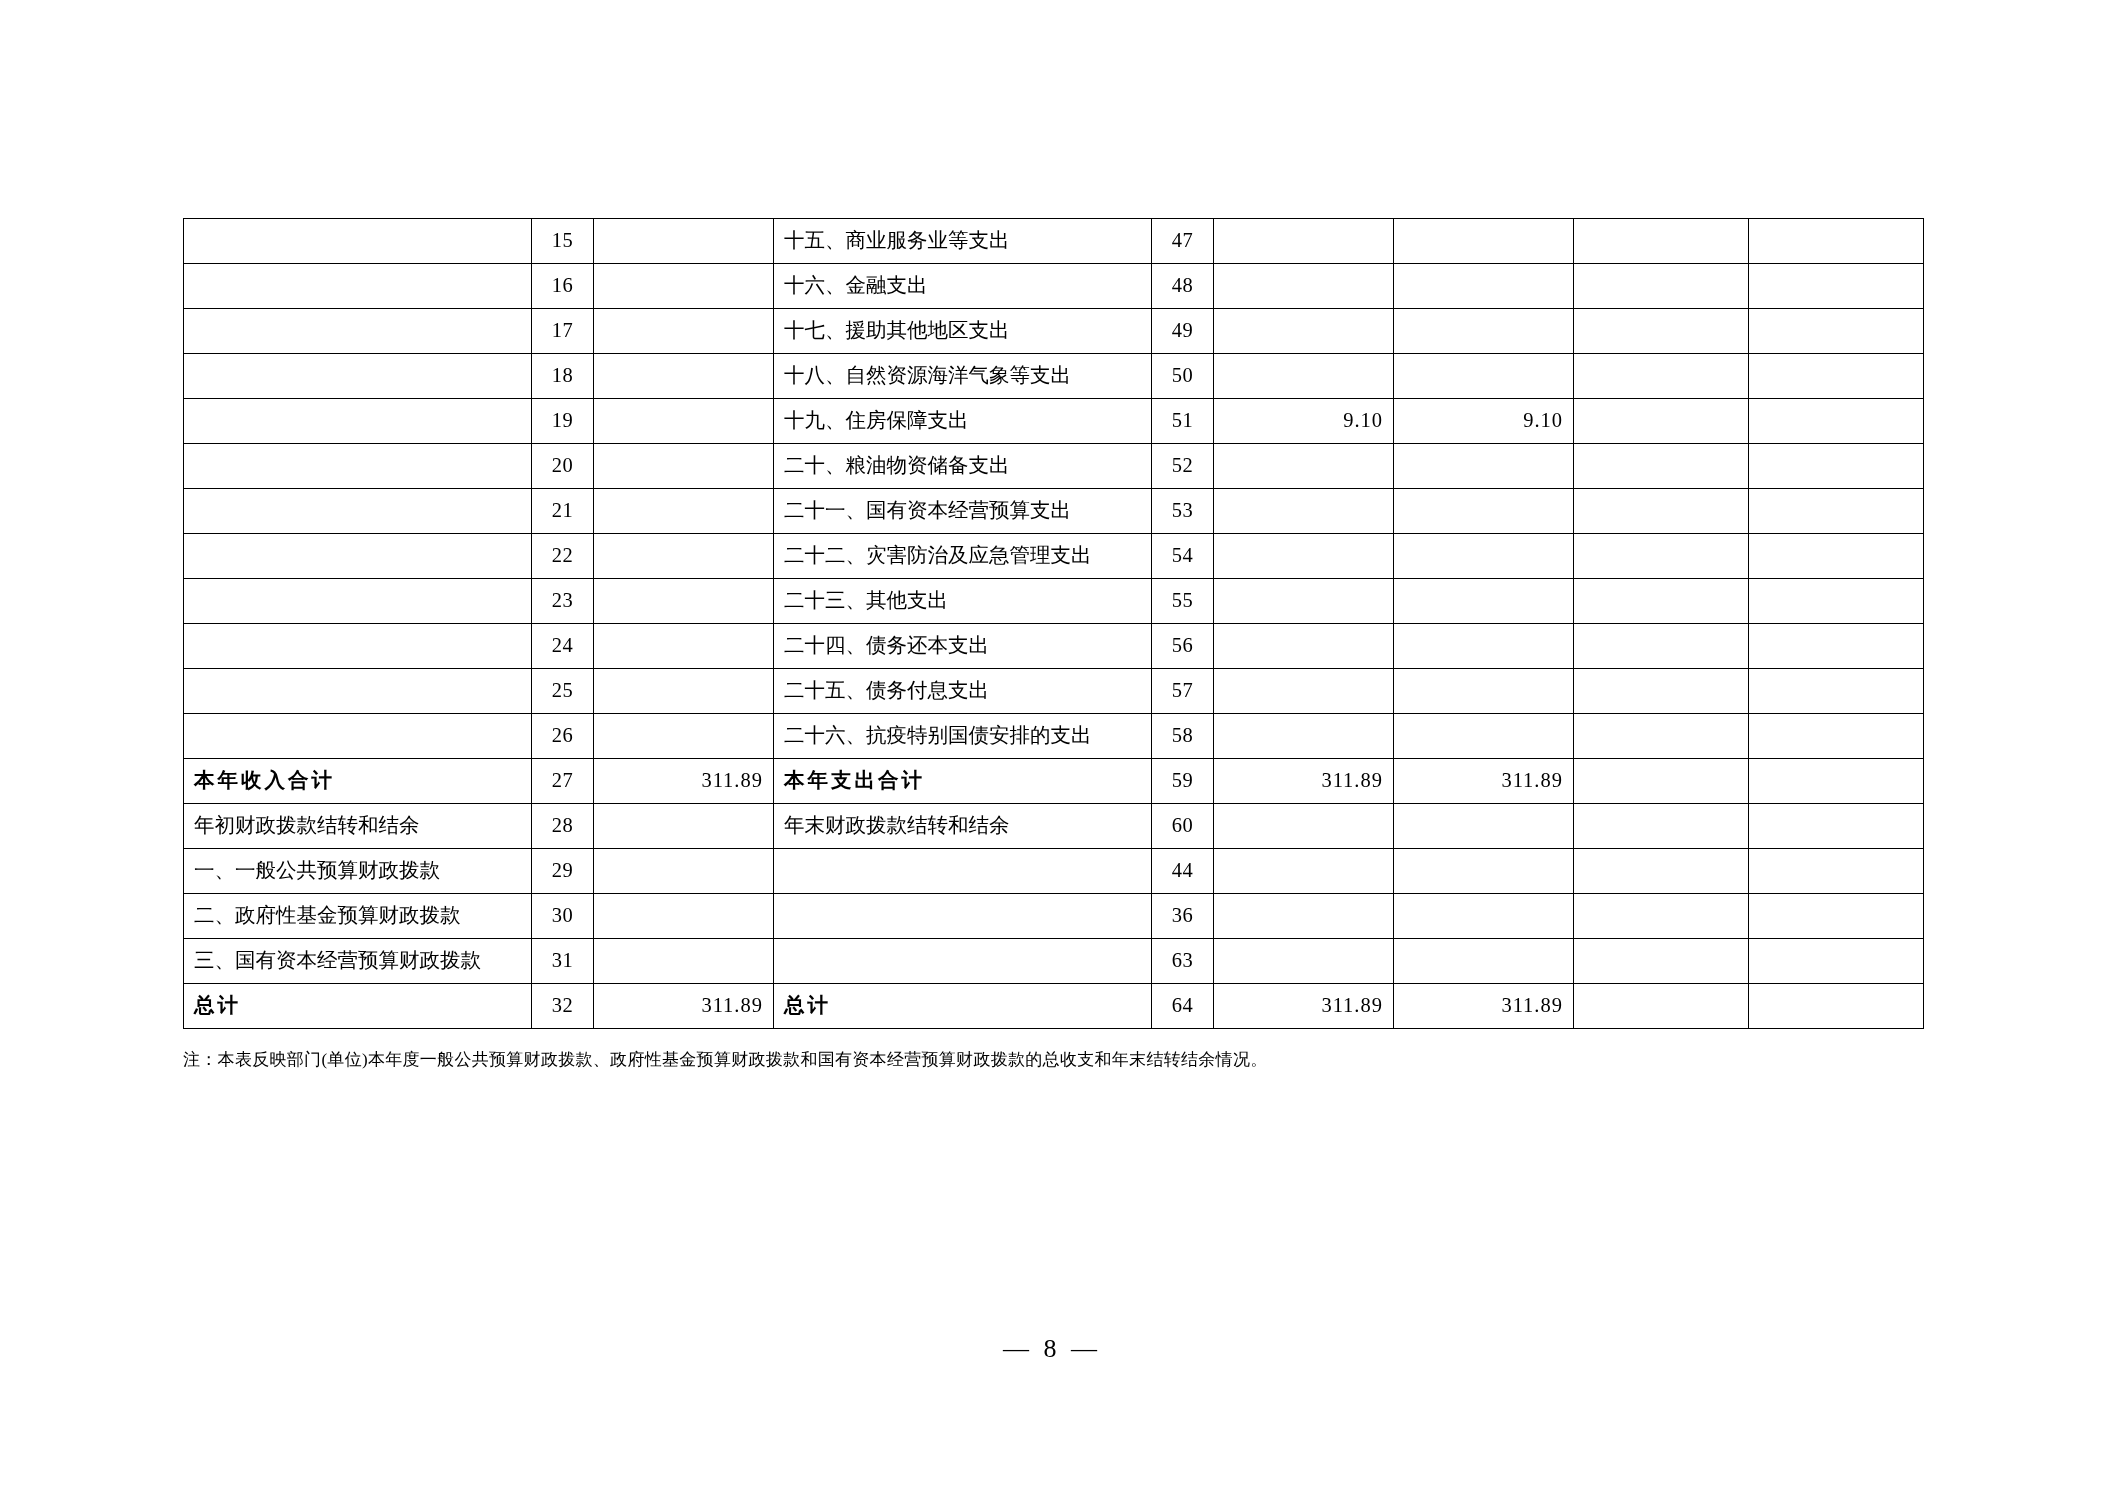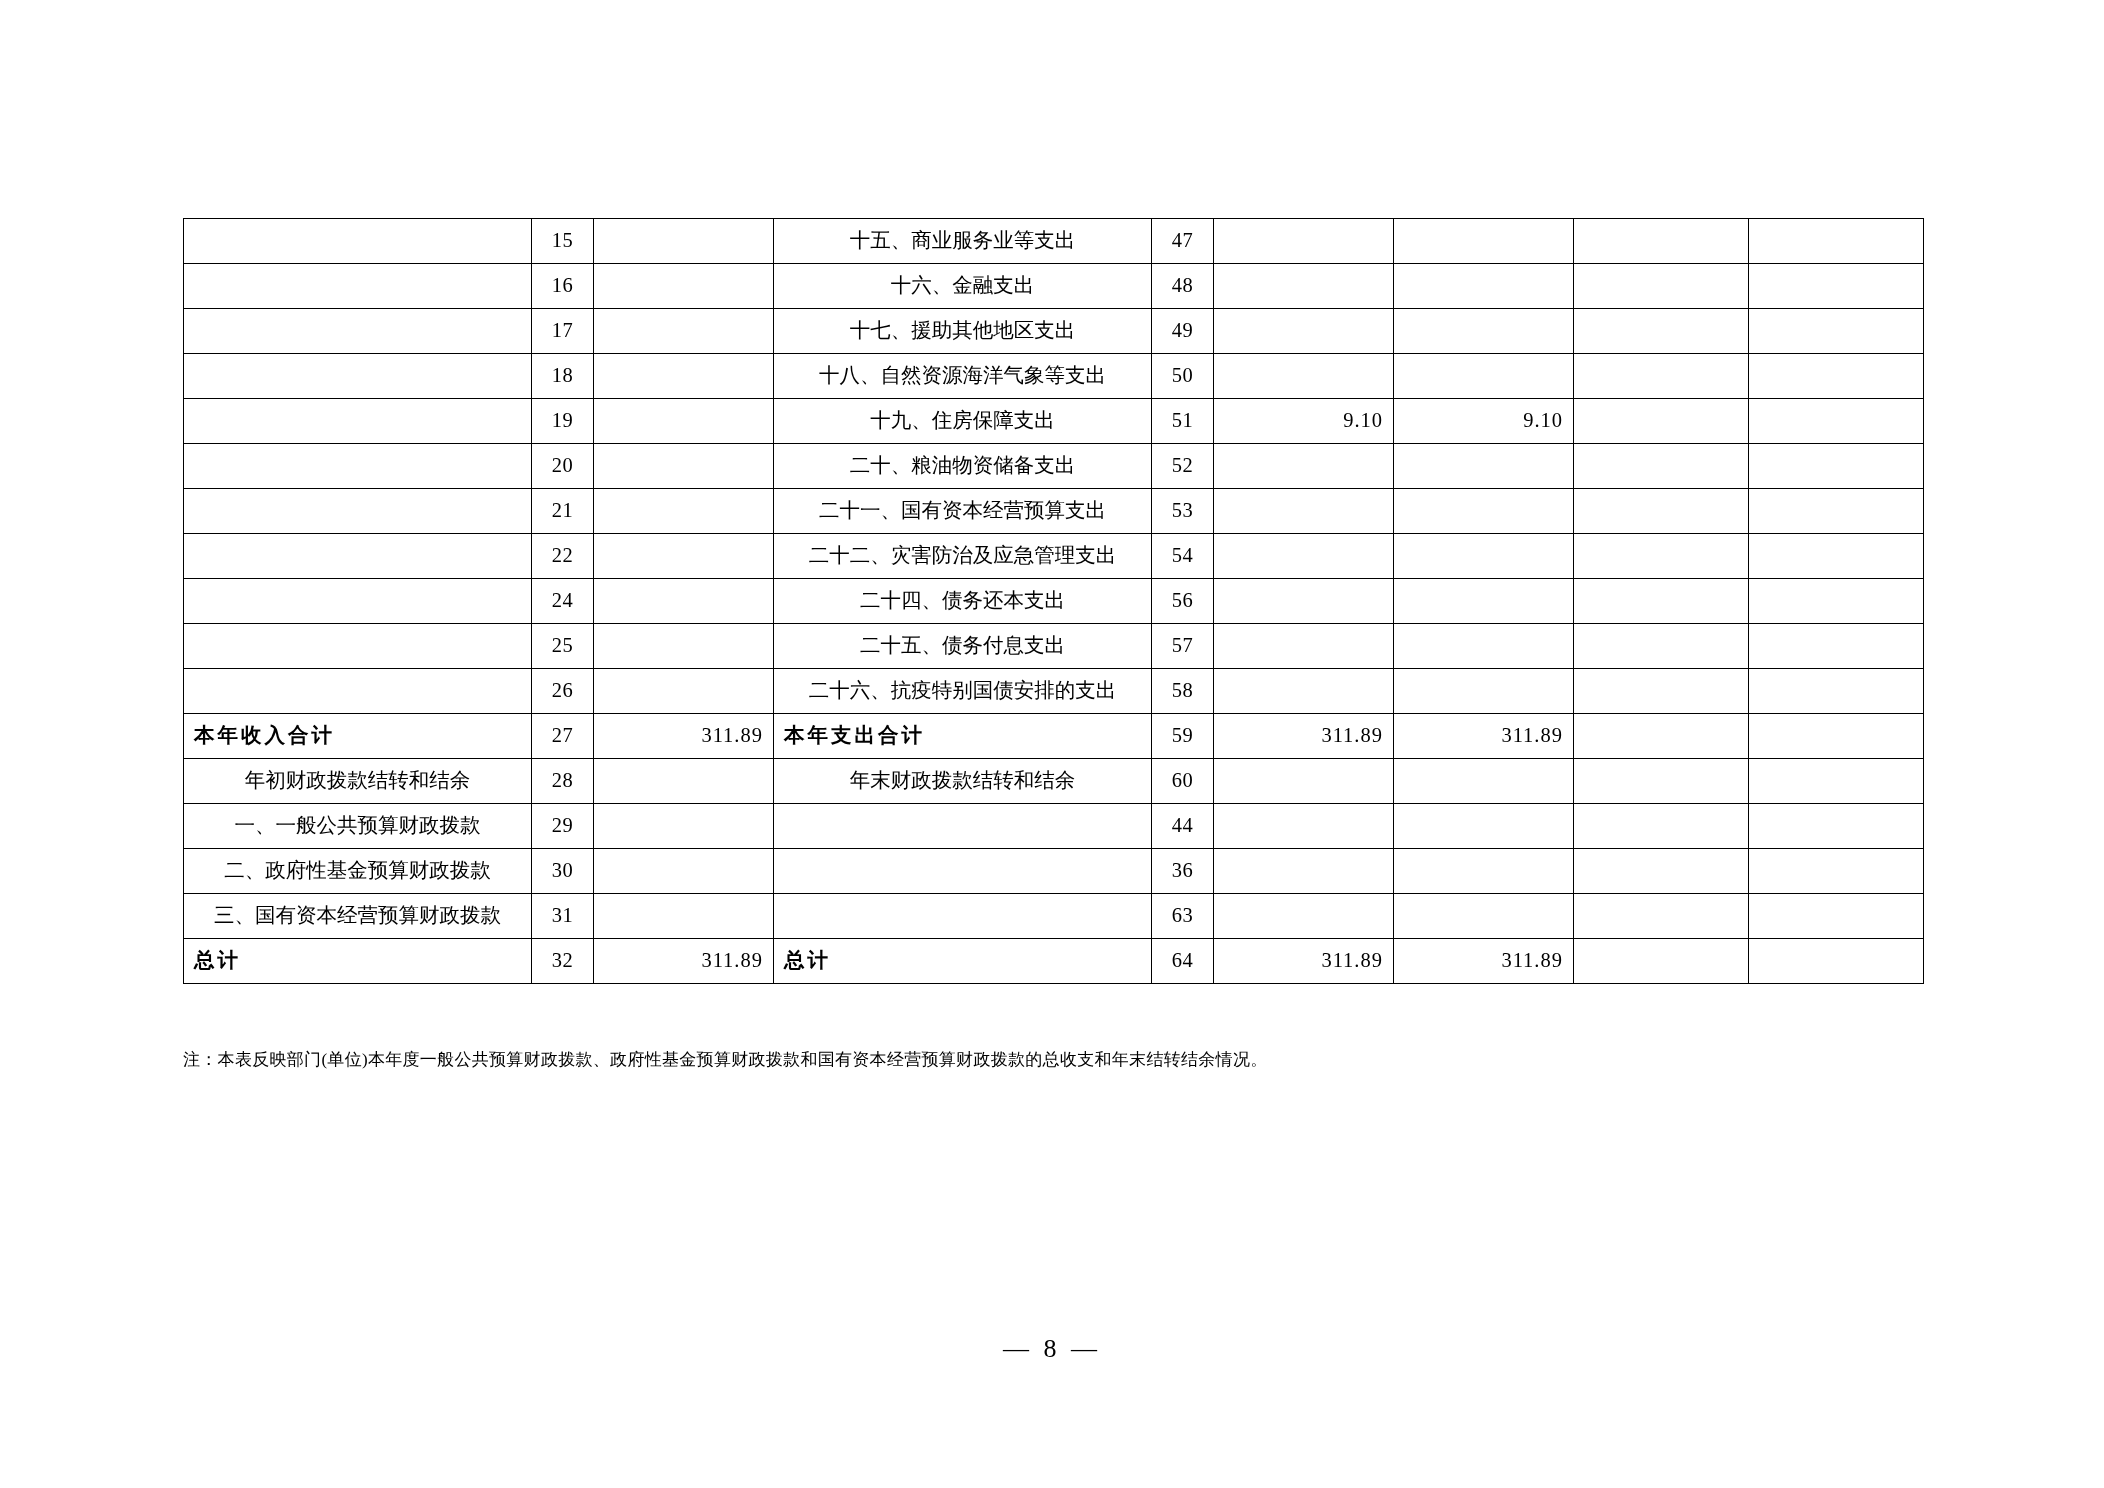--- a/index.html
+++ b/index.html
@@ -48,21 +48,21 @@
   col.c-incline  { width: 62px; }
   col.c-incamt   { width: 180px; }
   col.c-explabel { width: 378px; }
   col.c-expline  { width: 62px; }
   col.c-exp1     { width: 180px; }
   col.c-exp2     { width: 180px; }
   col.c-exp3     { width: 175px; }
   col.c-exp4     { width: 175px; }
 
   td.label {
-    text-align: center;
+    text-align: left;
     white-space: nowrap;
   }
   td.num {
     text-align: center;
     font-family: "Liberation Serif", serif;
     letter-spacing: 0.5px;
   }
   td.amount {
     text-align: right;
     padding-right: 22px;
@@ -195,20 +195,31 @@
             <td class="amount"></td>
             <td class="label">二十二、灾害防治及应急管理支出</td>
             <td class="num">54</td>
             <td class="amount"></td>
             <td class="amount"></td>
             <td class="amount"></td>
             <td class="amount"></td>
           </tr>
           <tr>
             <td class="label"></td>
+            <td class="num">23</td>
+            <td class="amount"></td>
+            <td class="label">二十三、其他支出</td>
+            <td class="num">55</td>
+            <td class="amount"></td>
+            <td class="amount"></td>
+            <td class="amount"></td>
+            <td class="amount"></td>
+          </tr>
+          <tr>
+            <td class="label"></td>
             <td class="num">24</td>
             <td class="amount"></td>
             <td class="label">二十四、债务还本支出</td>
             <td class="num">56</td>
             <td class="amount"></td>
             <td class="amount"></td>
             <td class="amount"></td>
             <td class="amount"></td>
           </tr>
           <tr>

